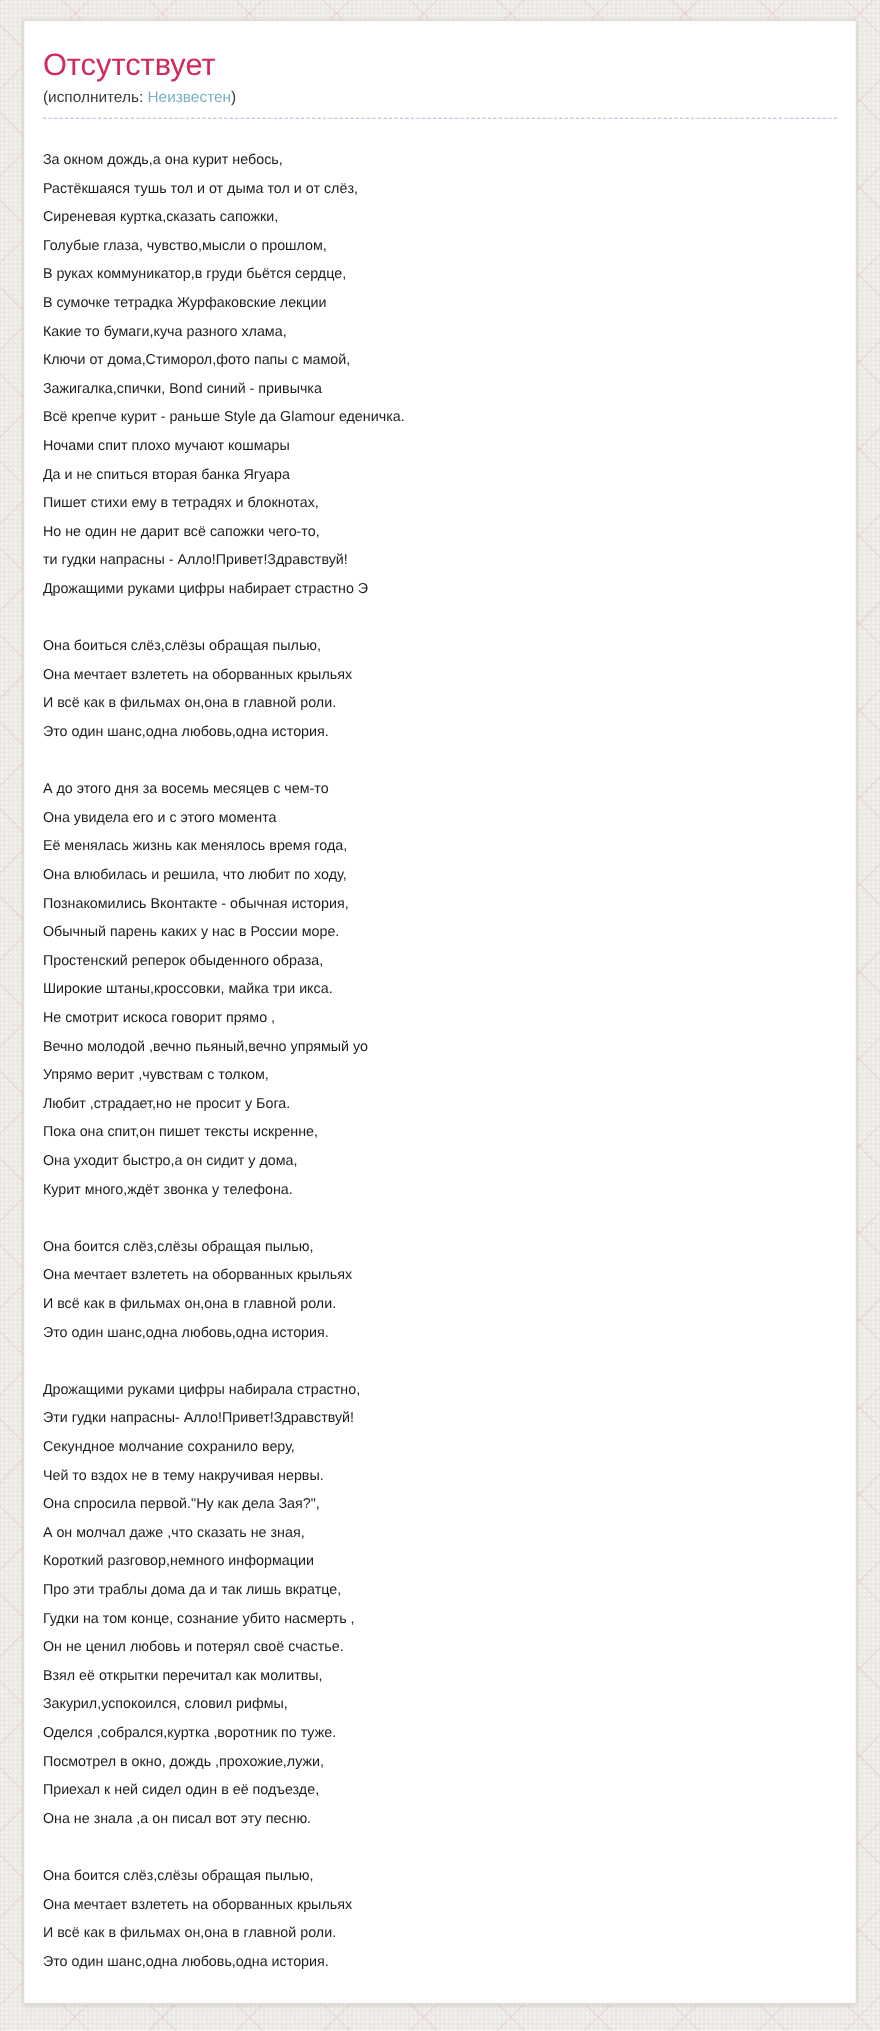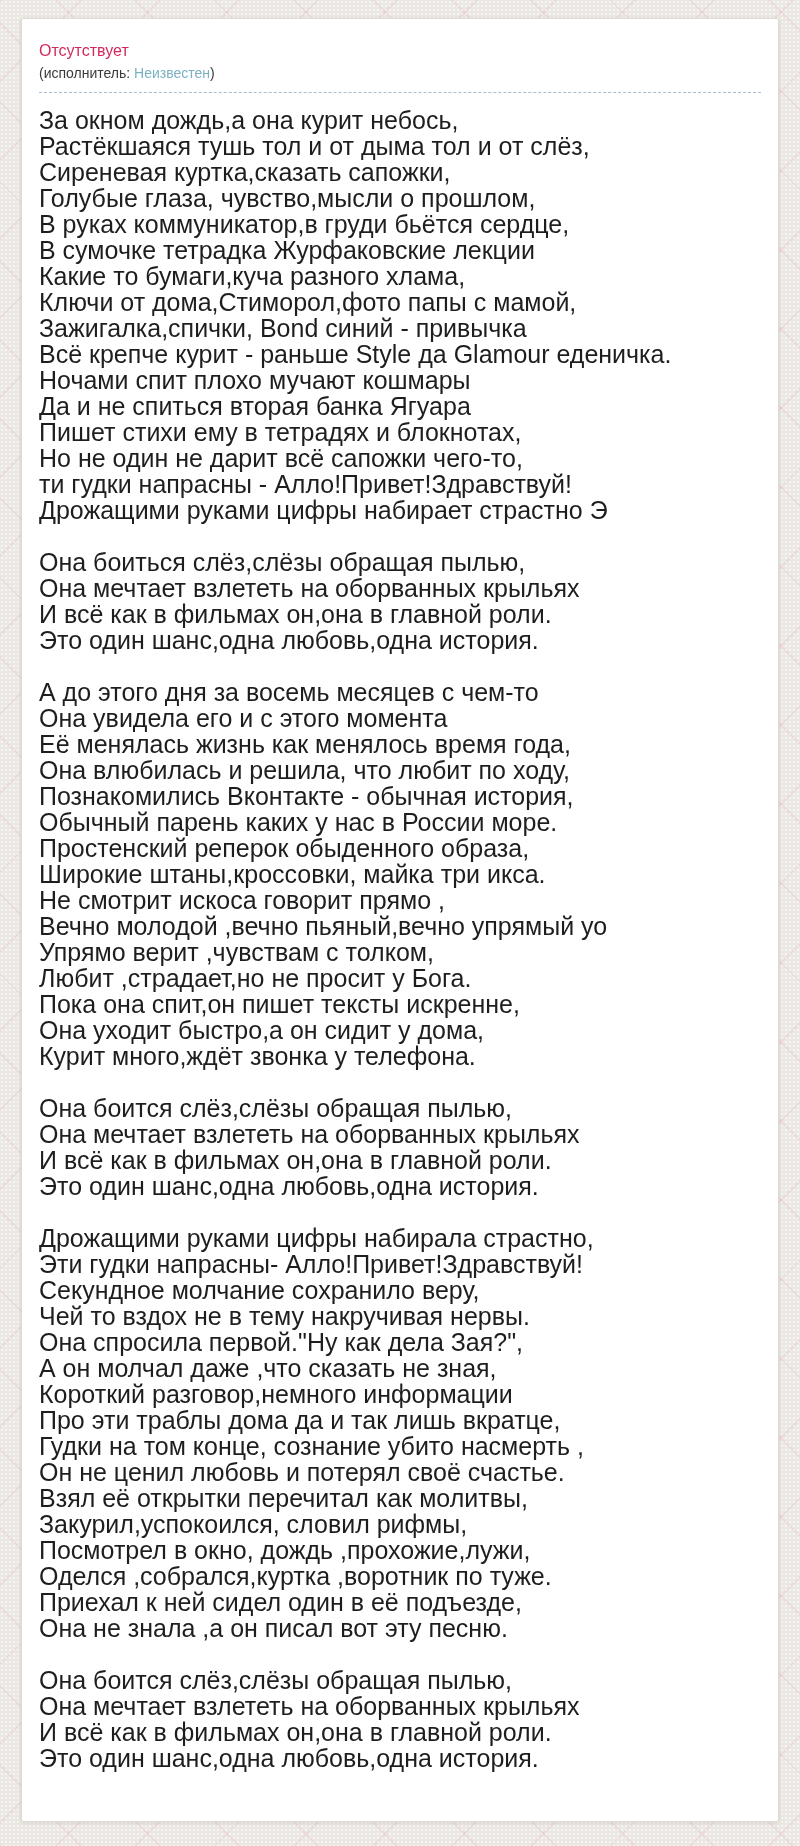--- a/index.html
+++ b/index.html
@@ -23,21 +23,21 @@
     background: var(--card-bg, #ffffff);
     border: 1px solid #dedbd6;
     border-radius: 2px;
     box-shadow: 0 1px 4px rgba(0,0,0,0.10);
     padding: 14px 17px 18px 17px;
     min-height: 1770px;
     box-sizing: content-box;
   }
   .song-title {
     margin: 8px 0 2px 0;
-    font-size: 16px;
+    font-size: 28px;
     font-weight: 400;
     color: var(--title, #d3295a);
     line-height: 1.25;
   }
   .artist-line {
     font-size: 14px;
     color: #3a3a3a;
     line-height: 20px;
   }
   .artist-link {
@@ -45,22 +45,22 @@
     text-decoration: none;
     cursor: pointer;
   }
   .separator {
     border: none;
     border-bottom: 1px dashed var(--separator, #a9bdd1);
     margin: 9px 0 0 0;
     height: 0;
   }
   .lyrics {
-    margin-top: 14px;
-    font-size: 25px;
+    margin-top: 24px;
+    font-size: 13px;
     line-height: 26px;
     color: var(--lyrics-text, #1e1e1e);
   }
   .stanza {
     margin: 0 0 26px 0;
   }
   .stanza:last-child {
     margin-bottom: 0;
   }
   .lyric-line {
@@ -131,22 +131,22 @@
         <div class="lyric-line">Секундное молчание сохранило веру,</div>
         <div class="lyric-line">Чей то вздох не в тему накручивая нервы.</div>
         <div class="lyric-line">Она спросила первой."Ну как дела Зая?",</div>
         <div class="lyric-line">А он молчал даже ,что сказать не зная,</div>
         <div class="lyric-line">Короткий разговор,немного информации</div>
         <div class="lyric-line">Про эти траблы дома да и так лишь вкратце,</div>
         <div class="lyric-line">Гудки на том конце, сознание убито насмерть ,</div>
         <div class="lyric-line">Он не ценил любовь и потерял своё счастье.</div>
         <div class="lyric-line">Взял её открытки перечитал как молитвы,</div>
         <div class="lyric-line">Закурил,успокоился, словил рифмы,</div>
+        <div class="lyric-line">Оделся ,собрался,куртка ,воротник по туже.</div>
         <div class="lyric-line">Посмотрел в окно, дождь ,прохожие,лужи,</div>
-        <div class="lyric-line">Оделся ,собрался,куртка ,воротник по туже.</div>
         <div class="lyric-line">Приехал к ней сидел один в её подъезде,</div>
         <div class="lyric-line">Она не знала ,а он писал вот эту песню.</div>
       </div>
       <div class="stanza">
         <div class="lyric-line">Она боится слёз,слёзы обращая пылью,</div>
         <div class="lyric-line">Она мечтает взлететь на оборванных крыльях</div>
         <div class="lyric-line">И всё как в фильмах он,она в главной роли.</div>
         <div class="lyric-line">Это один шанс,одна любовь,одна история.</div>
       </div>
     </div>

